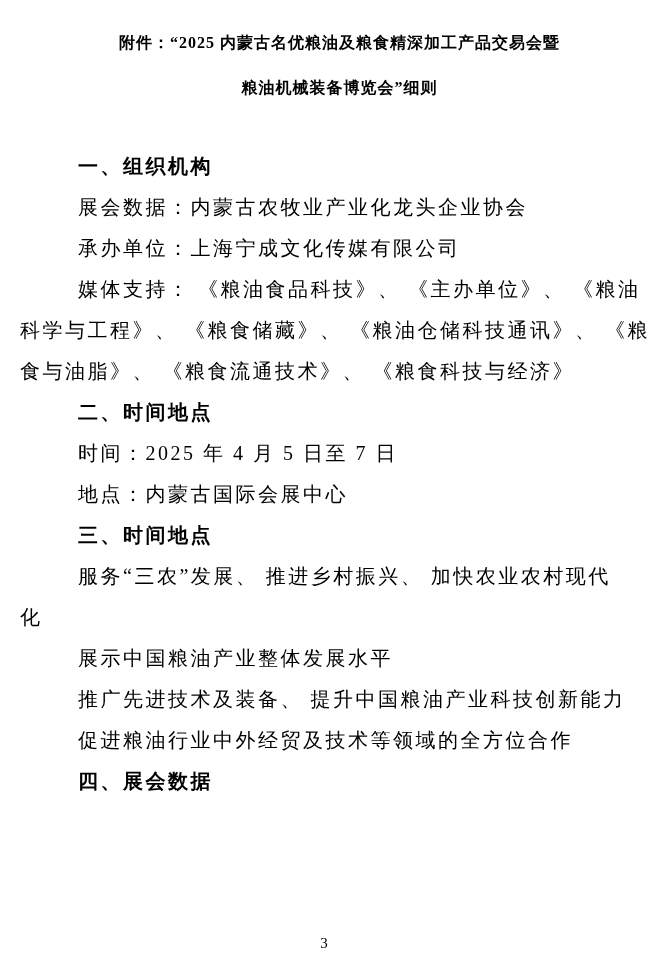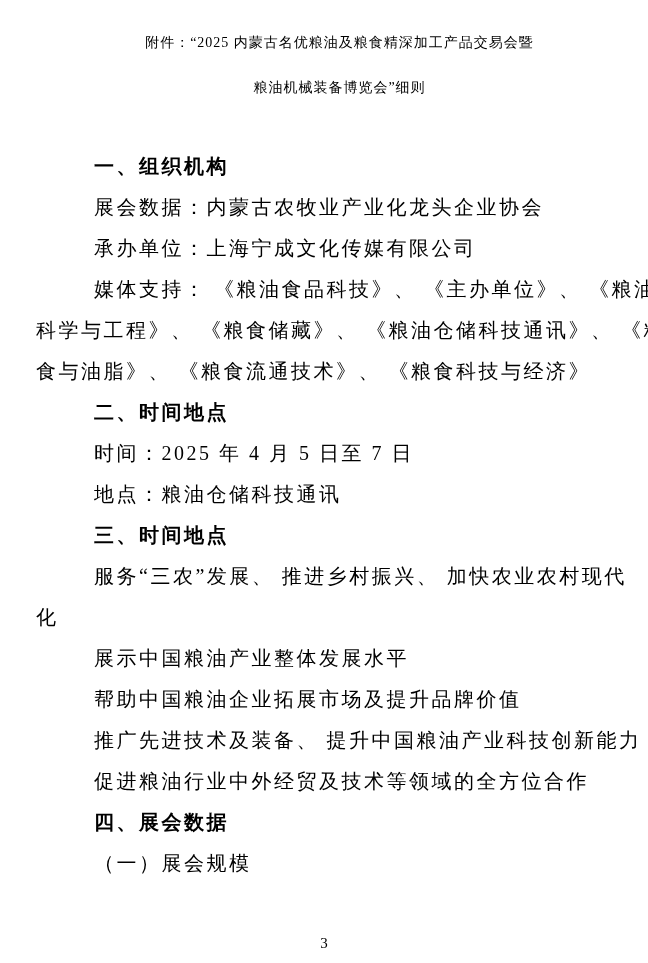--- a/index.html
+++ b/index.html
@@ -8,30 +8,30 @@
     width: 648px;
     height: 963px;
     background: #ffffff;
     color: #000000;
     font-family: "Liberation Serif", "DejaVu Serif", serif;
     overflow: hidden;
   }
   .title-block {
     padding-top: 20px;
     text-align: center;
-    font-weight: normal;
-    font-size: 14px;
+    font-weight: bold;
+    font-size: 16px;
     line-height: 45px;
     letter-spacing: 1px;
     white-space: nowrap;
     margin-left: 31px;
   }
   .body-block {
     margin-top: 36px;
-    padding-left: 36px;
+    padding-left: 20px;
     padding-right: 26px;
     font-size: 20px;
     line-height: 41px;
     letter-spacing: 2.5px;
   }
   .ln { white-space: nowrap; }
   .ln.indent { text-indent: 58px; }
   .ln.heading { font-weight: bold; }
   .page-number {
     position: absolute;
@@ -55,27 +55,25 @@
 
   <div class="body-block" id="doc-body">
       <div class="ln indent heading">一、组织机构</div>
       <div class="ln indent">展会数据：内蒙古农牧业产业化龙头企业协会</div>
       <div class="ln indent">承办单位：上海宁成文化传媒有限公司</div>
       <div class="ln indent">媒体支持： 《粮油食品科技》、 《主办单位》、 《粮油</div>
       <div class="ln">科学与工程》、 《粮食储藏》、 《粮油仓储科技通讯》、 《粮</div>
       <div class="ln">食与油脂》、 《粮食流通技术》、 《粮食科技与经济》</div>
       <div class="ln indent heading">二、时间地点</div>
       <div class="ln indent">时间：2025 年 4 月 5 日至 7 日</div>
-      <div class="ln indent">地点：粮油仓储科技通讯</div>
+      <div class="ln indent">地点：内蒙古国际会展中心</div>
       <div class="ln indent heading">三、时间地点</div>
       <div class="ln indent">服务“三农”发展、 推进乡村振兴、 加快农业农村现代</div>
       <div class="ln">化</div>
       <div class="ln indent">展示中国粮油产业整体发展水平</div>
-      <div class="ln indent">帮助中国粮油企业拓展市场及提升品牌价值</div>
       <div class="ln indent">推广先进技术及装备、 提升中国粮油产业科技创新能力</div>
       <div class="ln indent">促进粮油行业中外经贸及技术等领域的全方位合作</div>
       <div class="ln indent heading">四、展会数据</div>
-      <div class="ln indent">（一）展会规模</div>
     </div>
 
   <div class="page-number">3</div>
 
 </div>
 
 </body></html>

